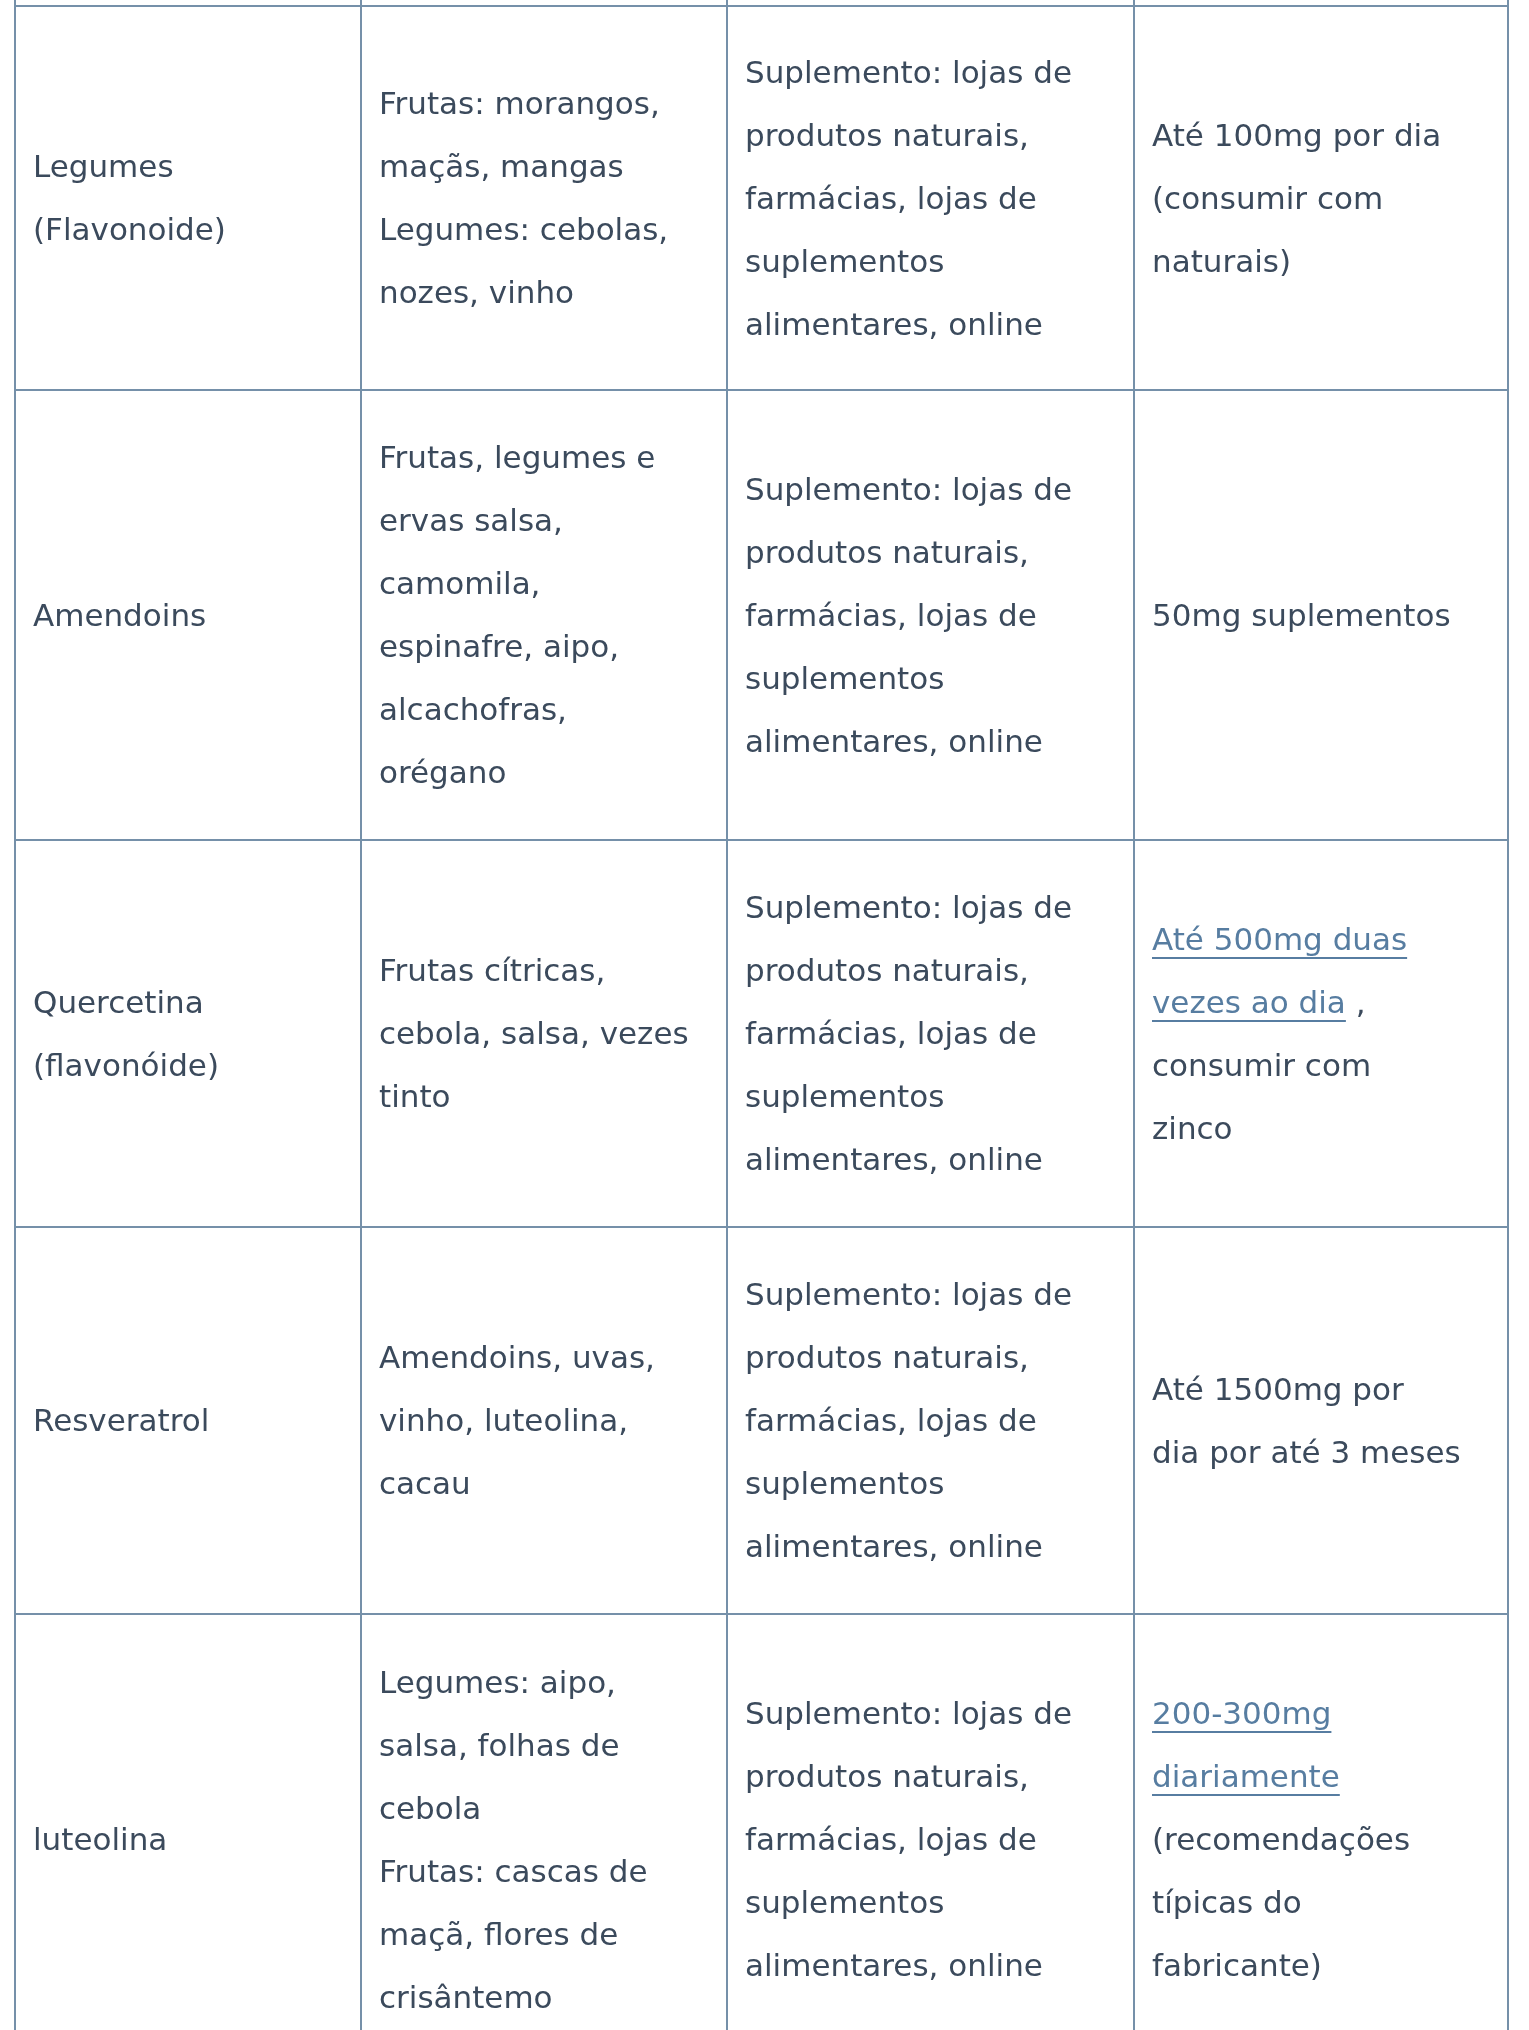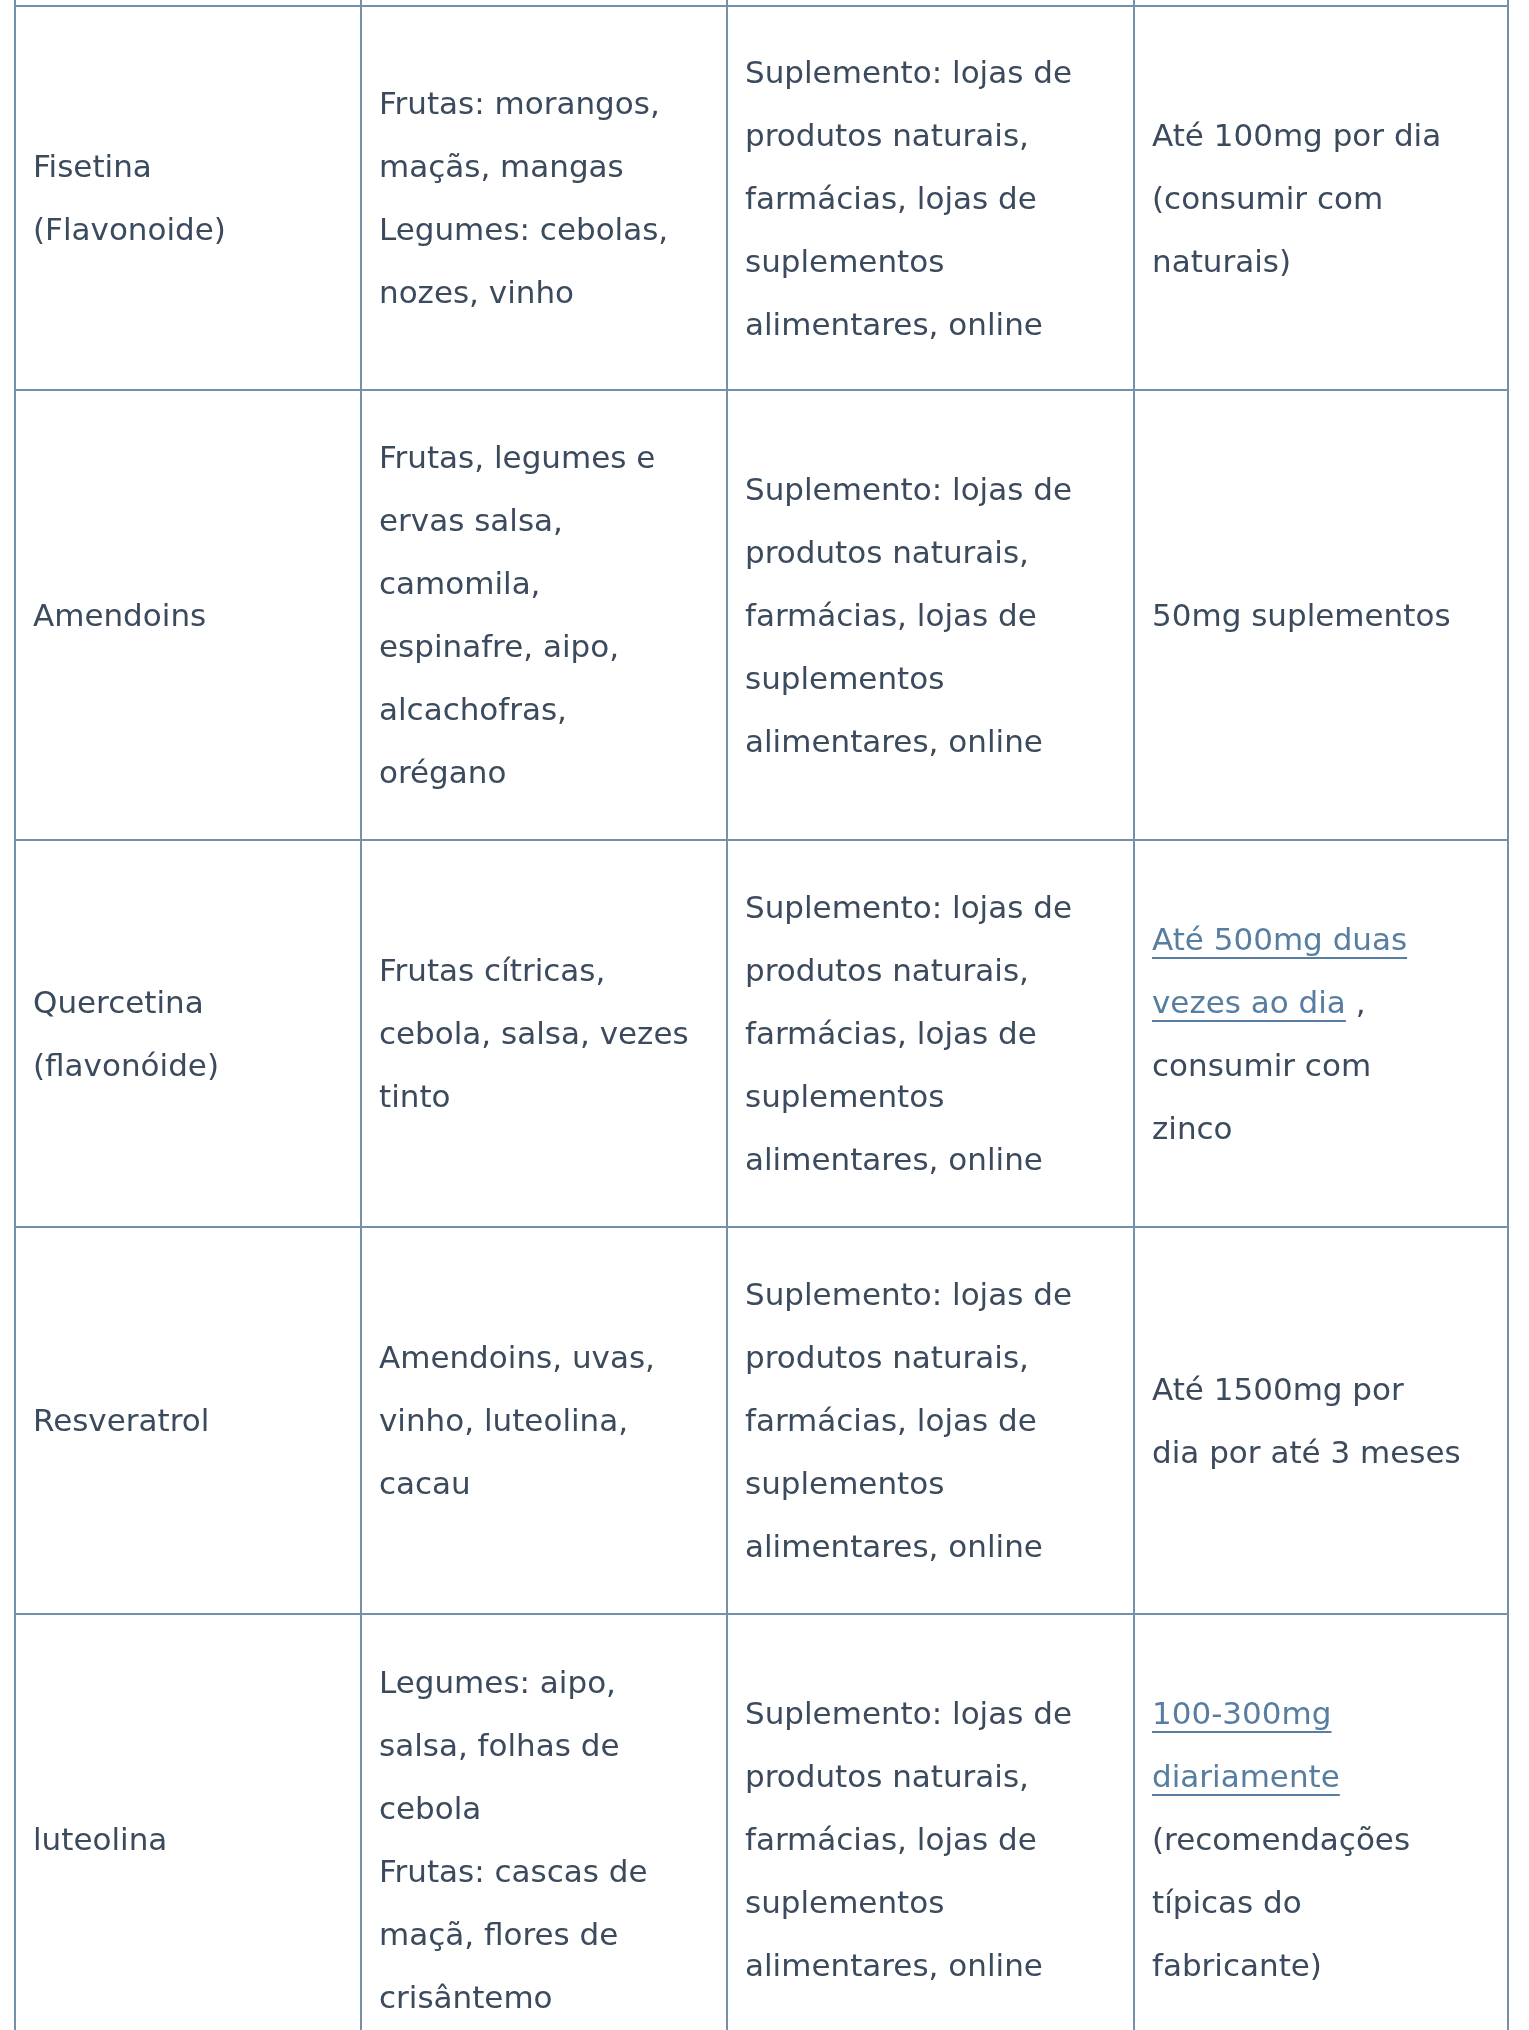--- a/index.html
+++ b/index.html
@@ -67,21 +67,21 @@
 
     <tbody>
         <tr class="sliver-top">
       <td></td>
       <td></td>
       <td></td>
       <td></td>
     </tr>
 
     <tr class="row-1">
-      <td>Fisetina
+      <td>Legumes
 (Flavonoide)</td>
       <td>Frutas: morangos,
 maçãs, mangas
 Legumes: cebolas,
 nozes, vinho</td>
       <td>Suplemento: lojas de
 produtos naturais,
 farmácias, lojas de
 suplementos
 alimentares, online</td>
@@ -143,21 +143,21 @@
 salsa, folhas de
 cebola
 Frutas: cascas de
 maçã, flores de
 crisântemo</td>
       <td>Suplemento: lojas de
 produtos naturais,
 farmácias, lojas de
 suplementos
 alimentares, online</td>
-      <td><a class="cell-link" href="#">100-300mg
+      <td><a class="cell-link" href="#">200-300mg
 diariamente</a><span>
 (recomendações
 típicas do
 fabricante)</span></td>
     </tr>
 
   </tbody>
     </table>
 </div>
 

